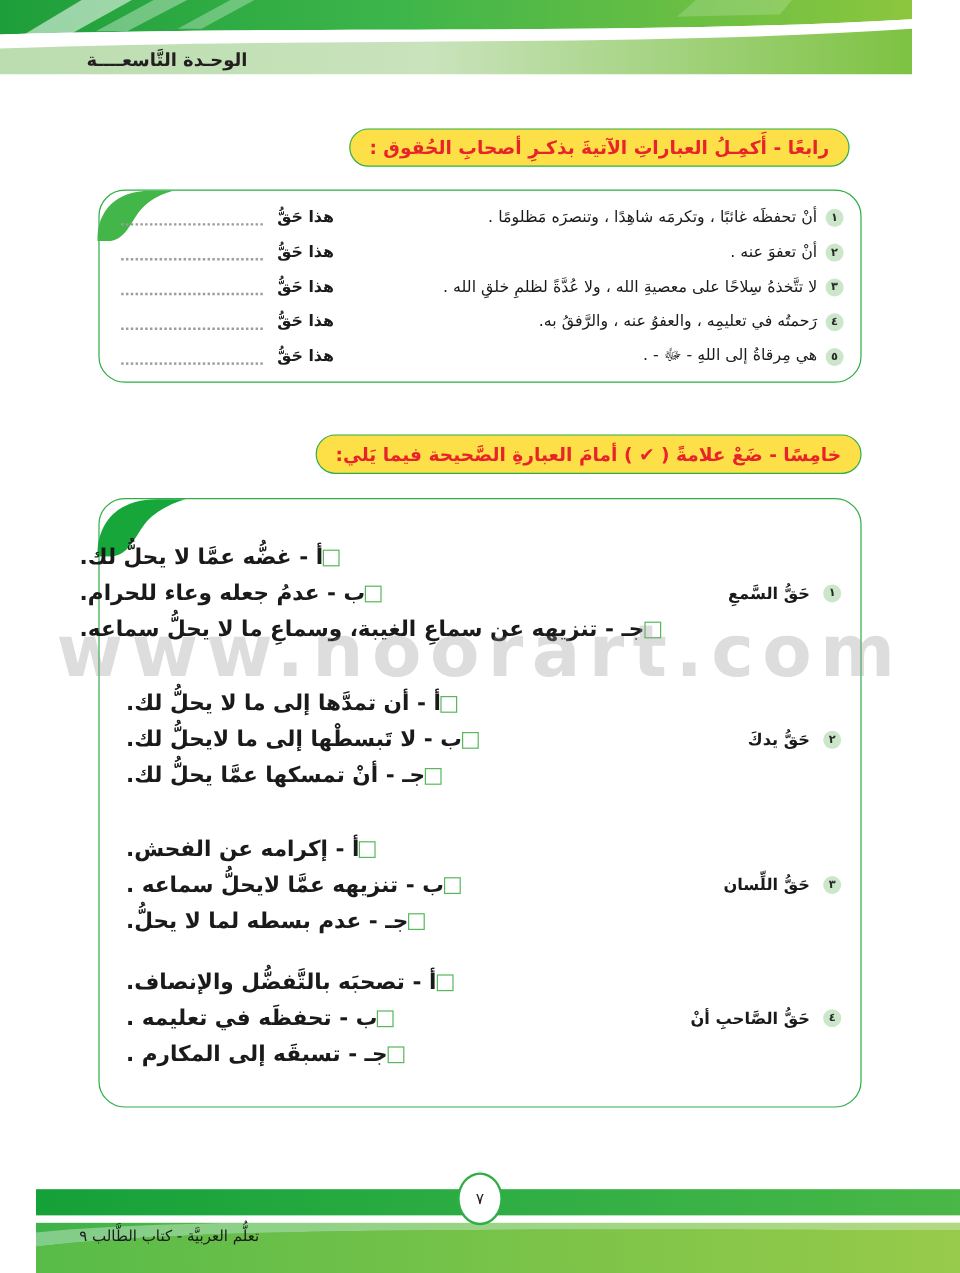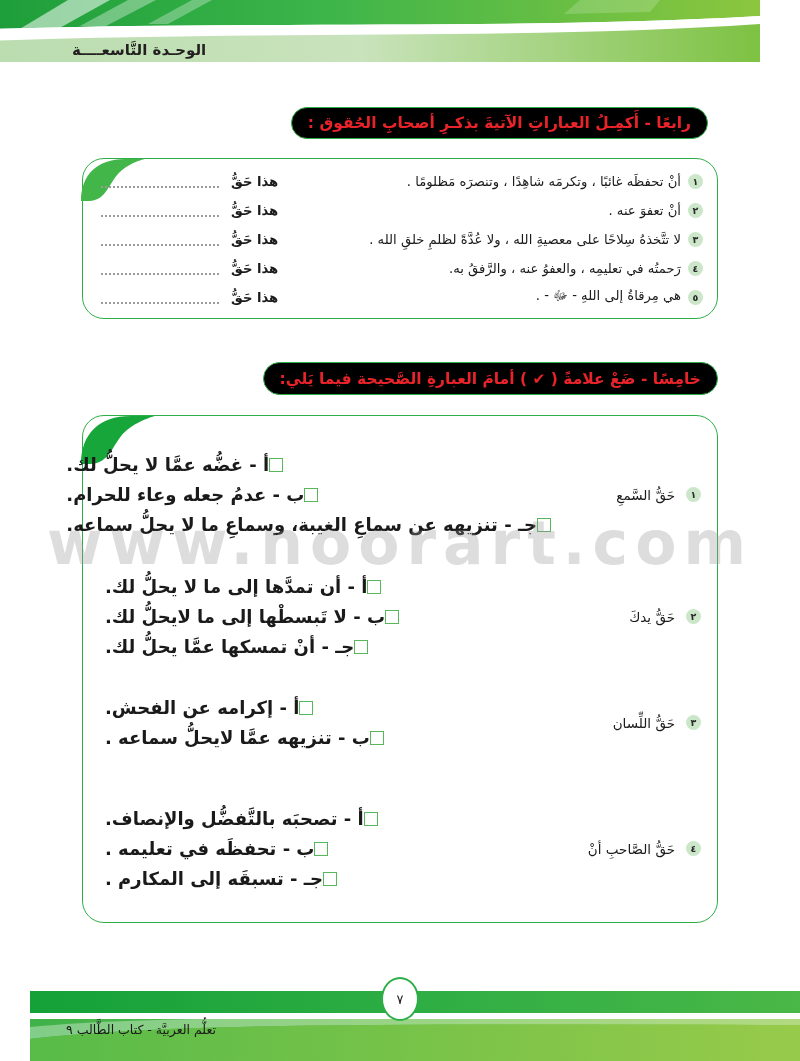--- a/index.html
+++ b/index.html
@@ -42,21 +42,21 @@
     border: 1.6px solid #2eae47;
     border-radius: 22px;
     color: #e8232a;
     font-size: 15.5px;
     font-weight: bold;
     direction: rtl;
     white-space: nowrap;
     display: flex;
     align-items: center;
     justify-content: center;
-    background: #000000;
+    background: #fde047;
     box-sizing: border-box;
   }
   #title-four {
     top: 107px;
     right: 92px;
     height: 32px;
     padding: 0 16px;
   }
   #title-five {
     top: 362px;
@@ -157,21 +157,21 @@
   }
   .mcq-stem {
     flex: 0 0 auto;
     display: flex;
     flex-direction: row;
     align-items: center;
     width: 146px;
   }
   .mcq-stem-text {
     font-size: 13.5px;
-    font-weight: normal;
+    font-weight: bold;
     color: #1a1a1a;
     white-space: nowrap;
     margin-right: 4px;
   }
   .mcq-options {
     flex: 1 1 auto;
     display: flex;
     flex-direction: column;
     gap: 9px;
   }
@@ -408,20 +408,25 @@
       <div class="mcq-option">
         <span class="opt-spacer"></span>
         <span class="opt-box"></span>
         <span class="opt-text">أ - إكرامه عن الفحش.</span>
       </div>
       <div class="mcq-option">
         <span class="opt-spacer"></span>
         <span class="opt-box"></span>
         <span class="opt-text">ب - تنزيهه عمَّا لايحلُّ سماعه .</span>
       </div>
+      <div class="mcq-option">
+        <span class="opt-spacer"></span>
+        <span class="opt-box"></span>
+        <span class="opt-text">جـ - عدم بسطه لما لا يحلُّ.</span>
+      </div>
     </div>
   </div>
 
   <div class="mcq-group" style="top:392px">
     <div class="mcq-stem">
       <span class="num-badge">٤</span>
       <span class="mcq-stem-text">حَقُّ الصَّاحبِ أنْ</span>
     </div>
     <div class="mcq-options">
       <div class="mcq-option">

